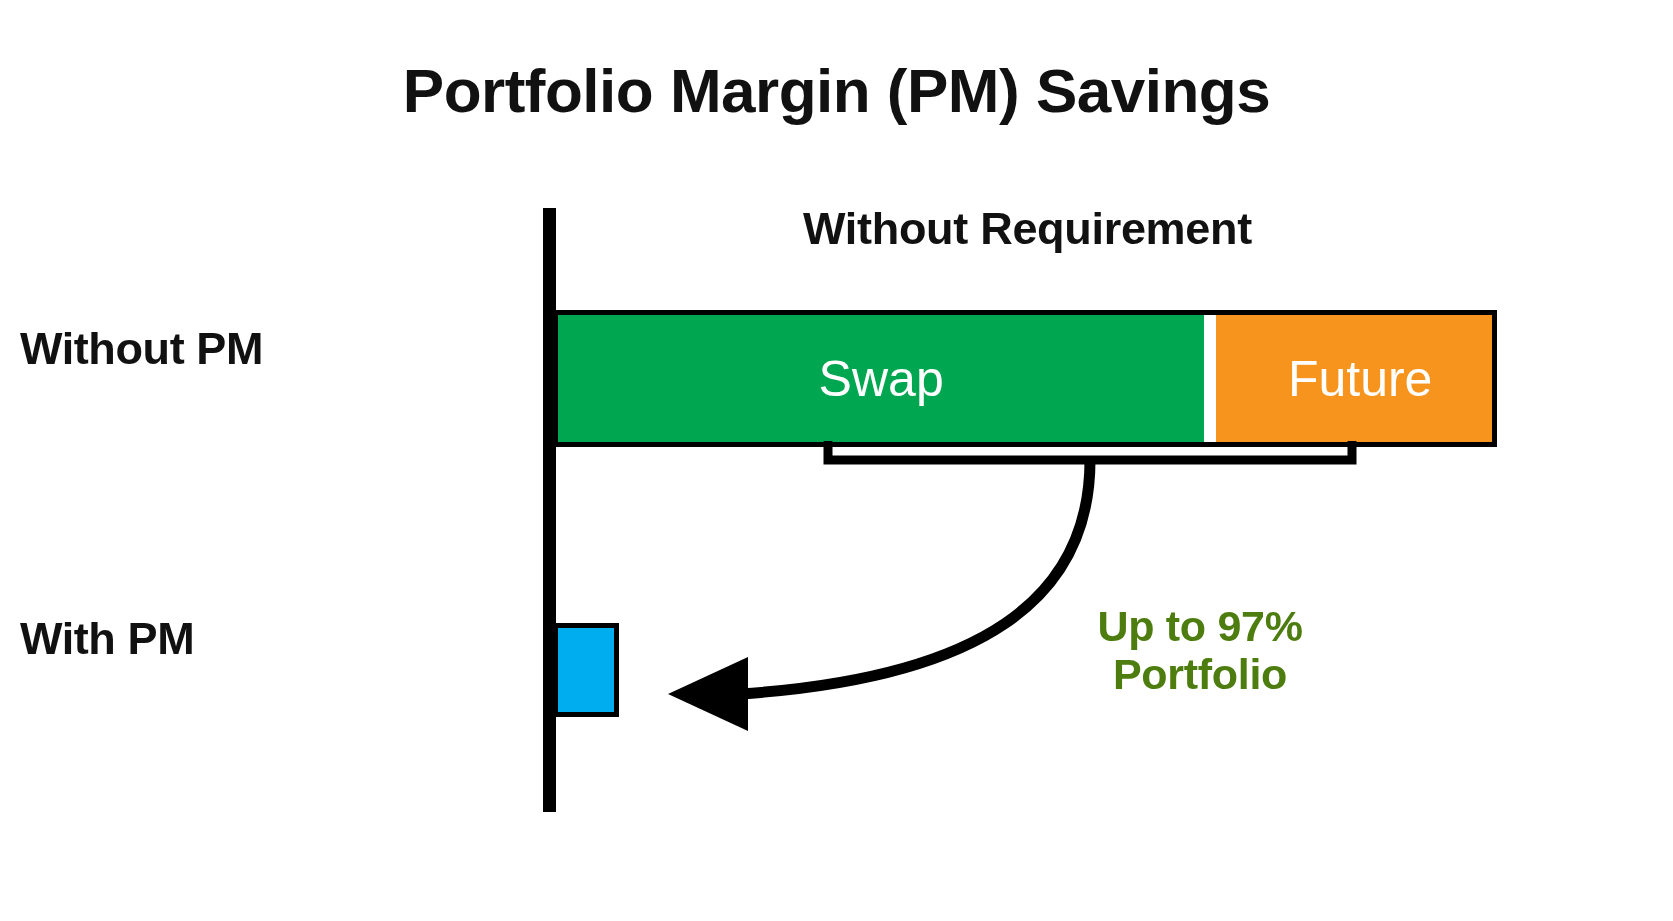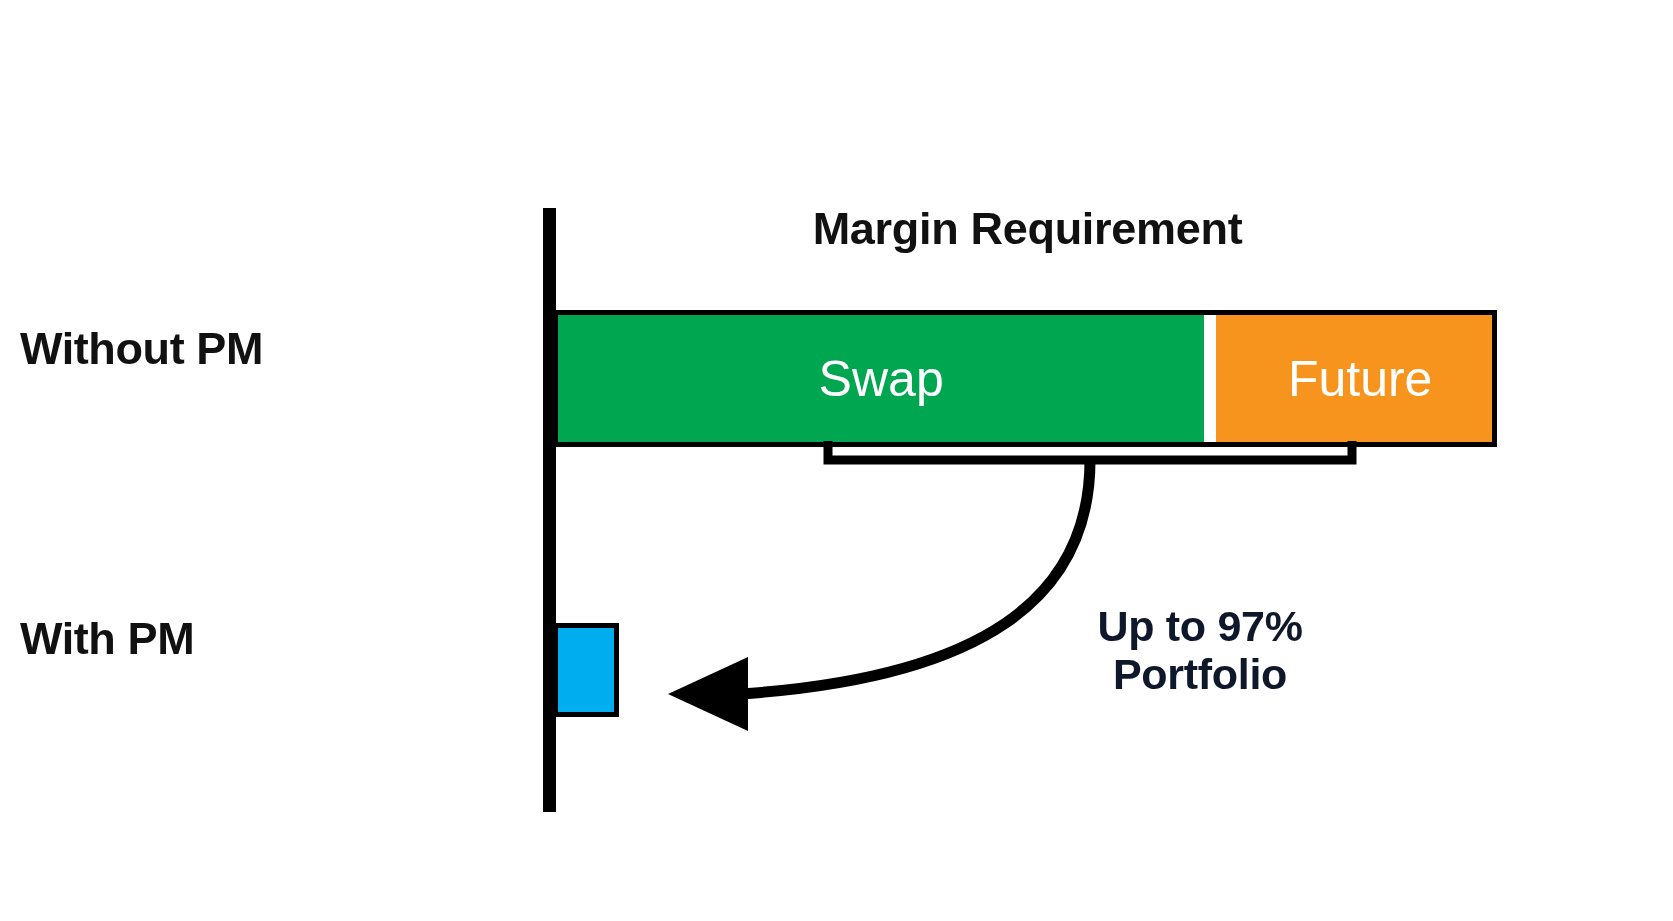--- a/index.html
+++ b/index.html
@@ -115,42 +115,43 @@
 
   
   #reduction-callout {
     position: absolute;
     left: 1020px;
     top: 602px;
     width: 360px;
     text-align: center;
     font-size: 43px;
     font-weight: 700;
-    color: #0f172a;
+    color: #4d7c0f;
     line-height: 1.12;
     letter-spacing: -0.3px;
   }
 
   
   #annotation-svg {
     position: absolute;
     left: 0;
     top: 0;
     width: 1673px;
     height: 921px;
     pointer-events: none;
   }
 </style>
 </head>
 <body>
 
 <div id="canvas">
 
+  <div id="chart-title">Portfolio Margin (PM) Savings</div>
 
-  <div id="margin-requirement-label">Margin Requirement</div>
+  <div id="margin-requirement-label">Without Requirement</div>
 
   <div id="y-axis-line"></div>
 
   <div id="cat-label-without" class="cat-label">Without PM</div>
 
   <div id="cat-label-with" class="cat-label">With PM</div>
 
   <div id="bar-without-pm">
     <div id="seg-swap" class="seg" style="background: rgb(0, 166, 80);">
       <span class="seg-label">Swap</span>

